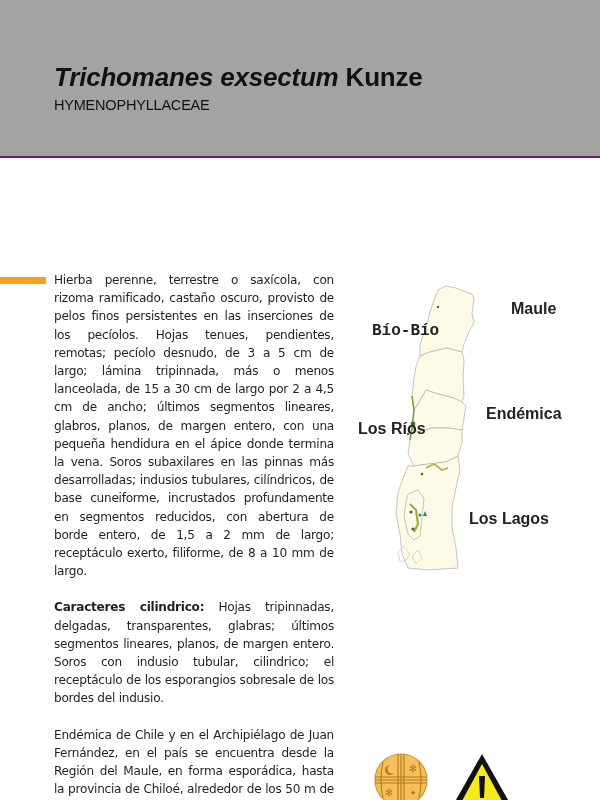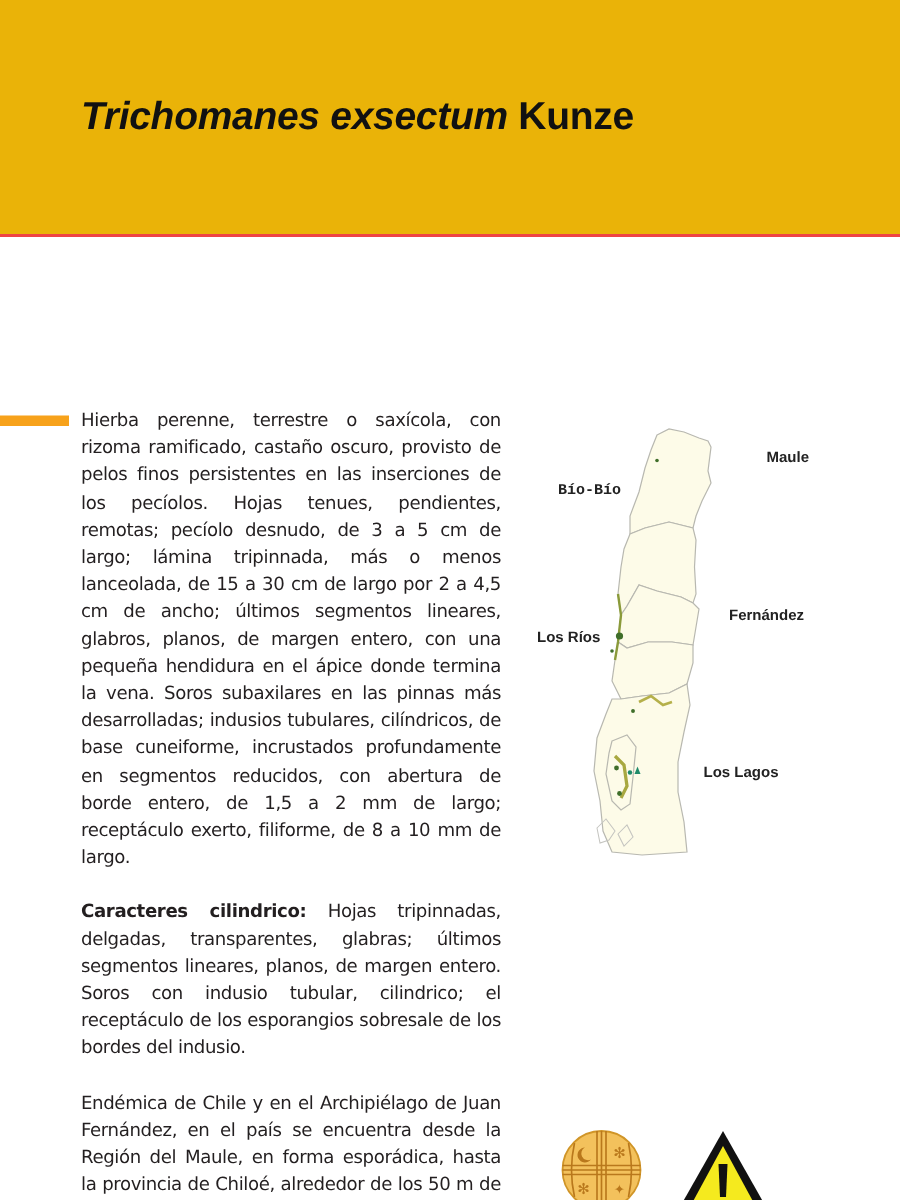--- a/index.html
+++ b/index.html
@@ -4,22 +4,22 @@
   <style>
     html, body { margin: 0; padding: 0; }
     body {
       width: 600px; height: 800px; overflow: hidden;
       background: #ffffff; position: relative;
       font-family: "DejaVu Sans", sans-serif;
       color: #231f20;
     }
     .header {
       position: absolute; left: 0; top: 0; width: 600px; height: 156px;
-      background: #eab308;
-      border-bottom: 2px solid #ef4444;
+      background: #a3a3a3;
+      border-bottom: 2px solid #701a75;
     }
     .title {
       position: absolute; left: 54px; top: 62px;
       font-family: "Liberation Sans", sans-serif;
       font-weight: bold; font-size: 26px; color: #111; margin: 0;
       letter-spacing: -0.2px; white-space: nowrap;
     }
     .title em { font-style: italic; }
     .family {
       position: absolute; left: 54px; top: 97px;
@@ -35,30 +35,31 @@
       font-size: 12.1px; line-height: 18.2px; text-align: justify;
       color: #231f20; letter-spacing: -0.25px;
     }
     .text-col p { margin: 0 0 18px 0; }
     .text-col b { font-weight: bold; }
     .map {
       position: absolute; left: 368px; top: 278px; width: 200px; height: 300px;
     }
     .map-label {
       position: absolute; font-family: "Liberation Sans", sans-serif;
-      font-weight: bold; font-size: 10px; color: #222; white-space: nowrap;
+      font-weight: bold; font-size: 16px; color: #222; white-space: nowrap;
     }
     .badge-circle { position: absolute; left: 373px; top: 752px; width: 56px; height: 56px; }
     .badge-warning { position: absolute; left: 446px; top: 752px; width: 72px; height: 62px; }
   </style>
 </head>
 <body>
 
 <header class="header">
   <h1 class="title"><em>Trichomanes exsectum</em> <span>Kunze</span></h1>
+  <div class="family">HYMENOPHYLLACEAE</div>
 </header>
 
 <div class="accent-bar"></div>
 
 <div class="text-col">
   <p>Hierba perenne, terrestre o saxícola, con rizoma ramificado, castaño oscuro, provisto de pelos finos persistentes en las inserciones de los pecíolos. Hojas tenues, pendientes, remotas; pecíolo desnudo, de 3 a 5 cm de largo; lámina tripinnada, más o menos lanceolada, de 15 a 30 cm de largo por 2 a 4,5 cm de ancho; últimos segmentos lineares, glabros, planos, de margen entero, con una pequeña hendidura en el ápice donde termina la vena. Soros subaxilares en las pinnas más desarrolladas; indusios tubulares, cilíndricos, de base cuneiforme, incrustados profundamente en segmentos reducidos, con abertura de borde entero, de 1,5 a 2 mm de largo; receptáculo exerto, filiforme, de 8 a 10 mm de largo.</p>
   <p><b>Caracteres cilindrico:</b><span> Hojas tripinnadas, delgadas, transparentes, glabras; últimos segmentos lineares, planos, de margen entero. Soros con indusio tubular, cilindrico; el receptáculo de los esporangios sobresale de los bordes del indusio.</span></p>
   <p>Endémica de Chile y en el Archipiélago de Juan Fernández, en el país se encuentra desde la Región del Maule, en forma esporádica, hasta la provincia de Chiloé, alrededor de los 50 m de altitud. Crece en los bosques sombríos sobre rocas o en cavernas oscuras.</p>
 
 </div>
@@ -95,21 +96,21 @@
       <circle cx="52" cy="237" r="1.5"></circle>
       <path d="M57,233 L59,238 L55,238 Z"></path>
     </g>
     <g fill="none" stroke="#c5c5c0" stroke-width="0.7">
       <path d="M30,274 L36,268 L42,276 L38,282 L32,284 Z"></path>
       <path d="M44,278 L50,272 L54,280 L48,286 Z"></path>
     </g>
   </svg>
   <span class="map-label" style="left:143px; top:22px;">Maule</span>
   <span class="map-label" style="left:4px; top:44px;font-family:Liberation Mono, monospace;">Bío-Bío</span>
-  <span class="map-label" style="left:118px; top:127px;">Fernández</span>
+  <span class="map-label" style="left:118px; top:127px;">Endémica</span>
   <span class="map-label" style="left:-10px; top:142px;">Los Ríos</span>
   <span class="map-label" style="left:101px; top:232px;">Los Lagos</span>
 </div>
 
 <div class="badge-circle">
   <svg width="56" height="56" viewBox="0 0 56 56">
     <circle cx="28" cy="28" r="26" fill="#f3c15c" stroke="#d09528" stroke-width="1.2"></circle>
     <g stroke="#b9781c" stroke-width="1.1" fill="none">
       <path d="M28,2 L28,54"></path>
         <path d="M25,2 L25,54"></path>

